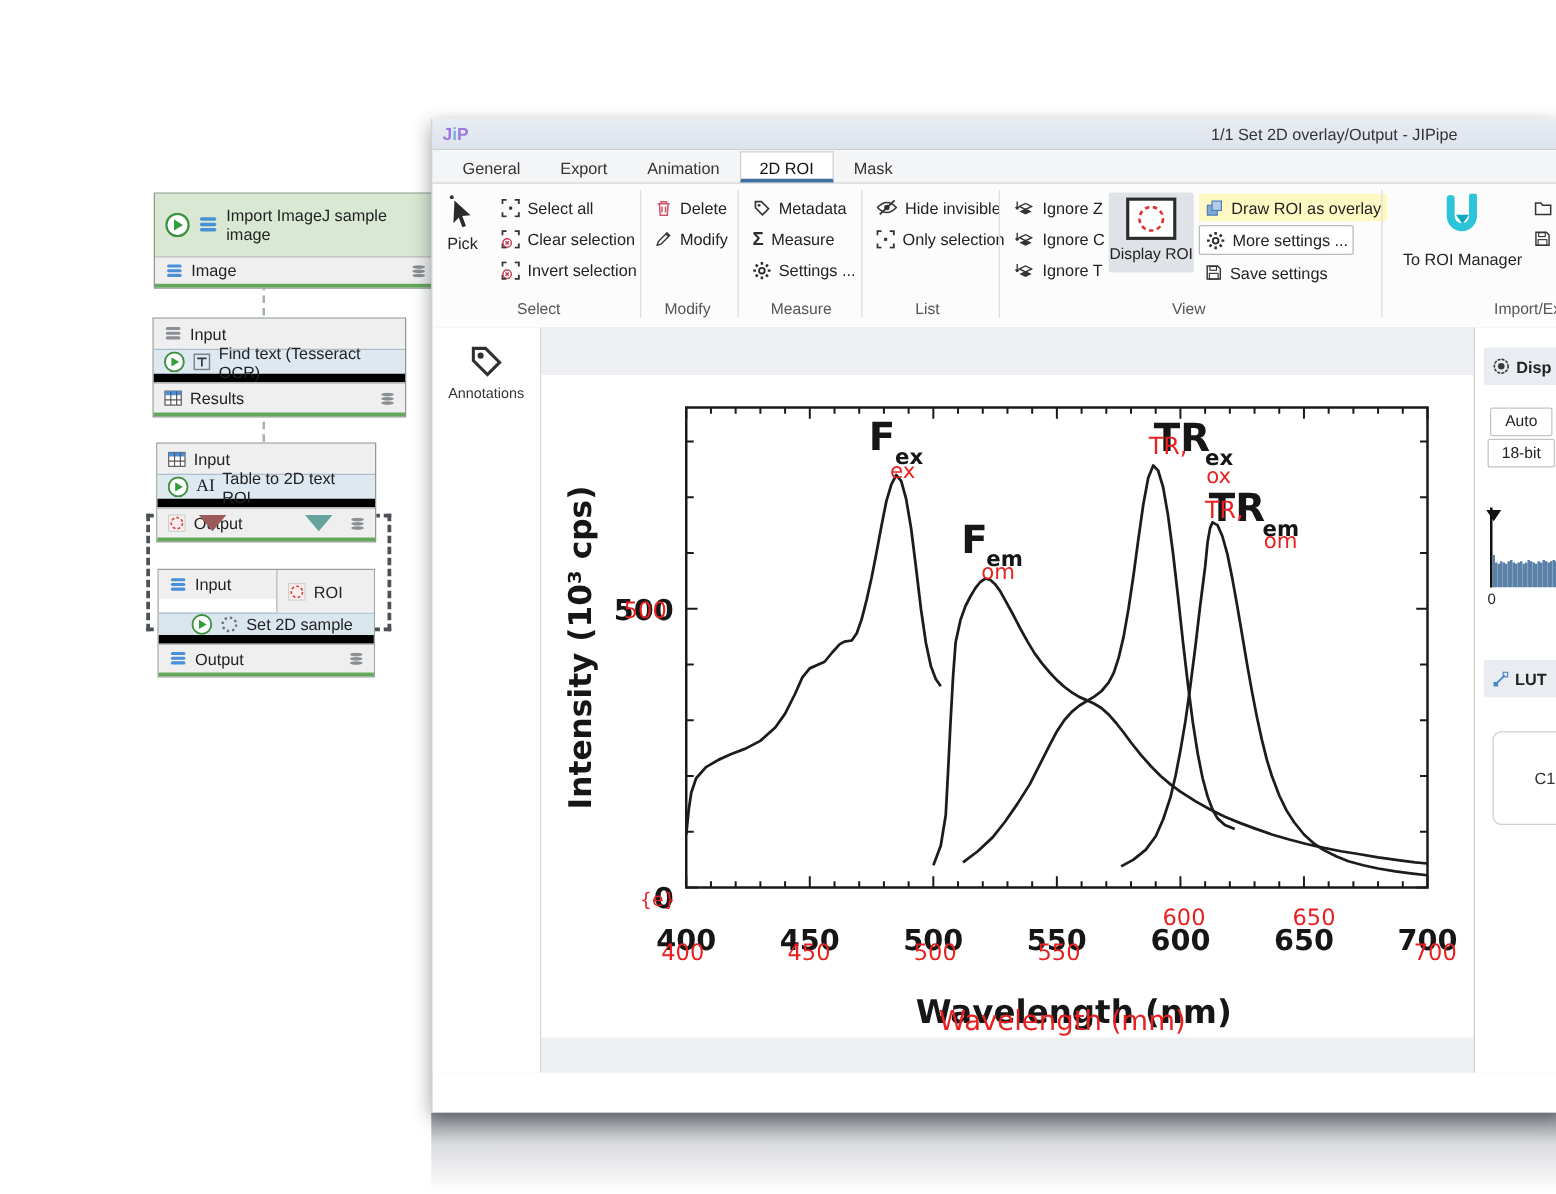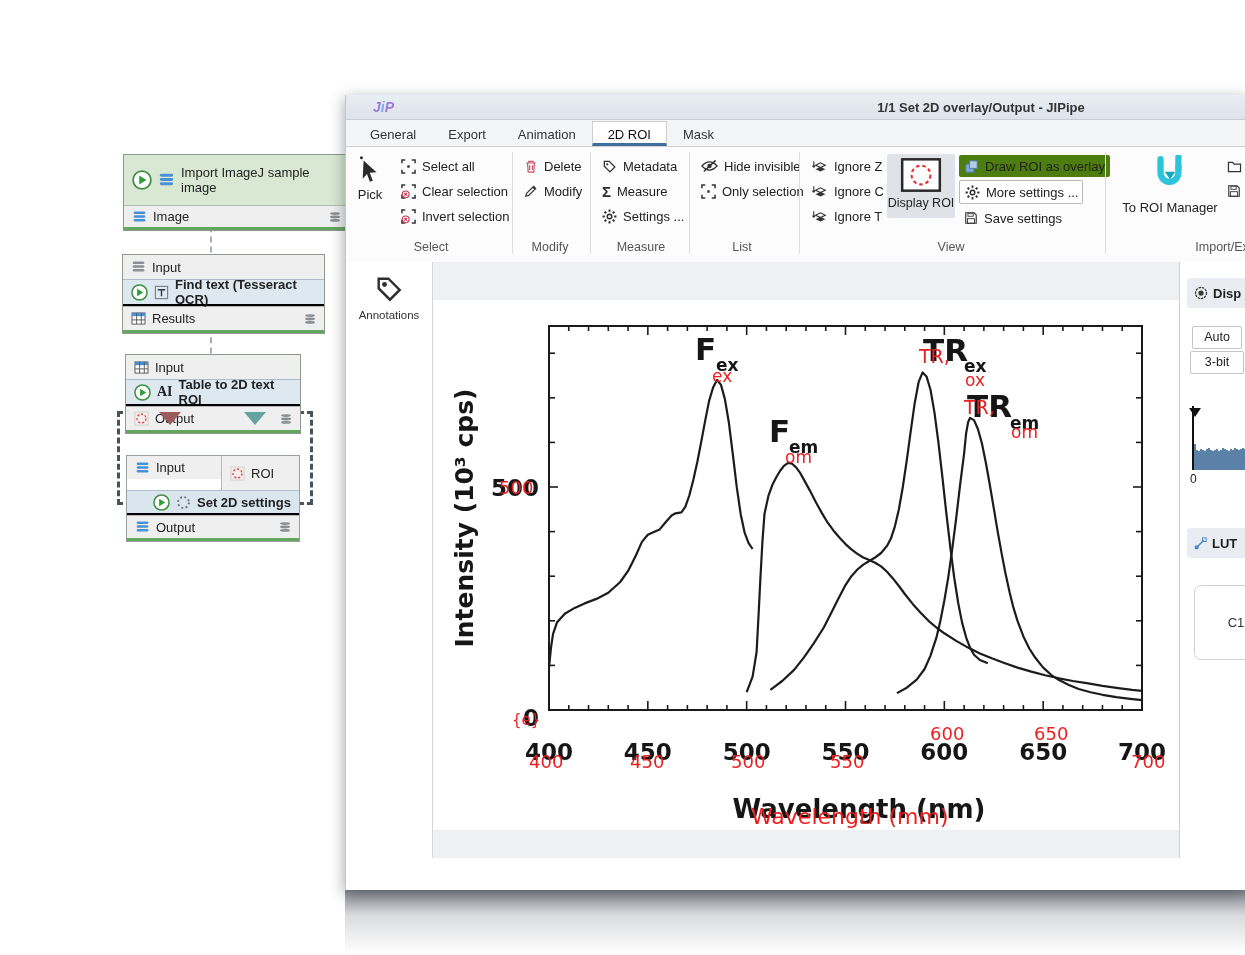--- a/index.html
+++ b/index.html
@@ -3,45 +3,45 @@
 <meta charset="utf-8">
 <style>
   html,body{margin:0;padding:0;}
   body{width:1245px;height:955px;position:relative;overflow:hidden;background:#ffffff;
        font-family:"Liberation Sans",sans-serif;font-size:13px;color:#222;}
   
   .node{position:absolute;background:#fff;border:1px solid #8d9a8d;z-index:2;margin-top:36px;}
   .nrow{display:flex;align-items:center;gap:6px;padding:0 8px;box-sizing:border-box;}
   .slot{background:#efefef;height:24px;border-top:1px solid #b5b9b5;}
   .slot:first-child{border-top:none;}
-  .runrow{background:#dde8f0;height:27px;border-top:1px solid #aebccb;border-bottom:2px solid #000000;font-weight:bold;}
+  .runrow{background:#dde8f0;height:27px;border-top:1px solid #aebccb;border-bottom:7px solid #000000;}
   .greenbar{height:3px;background:#63a75c;}
   .ic{display:inline-flex;align-items:center;justify-content:center;flex:0 0 auto;}
   .spacer{flex:1;}
   .edge{position:absolute;width:11px;background:#9c5a5a;z-index:1;}
   .edge.teal{background:#65a39e;}
   .arrowhead{position:absolute;width:0;height:0;border-left:11px solid transparent;border-right:11px solid transparent;border-top:13px solid #9c5a5a;z-index:3;}
   .arrowhead.teal{border-top-color:#65a39e;}
   .dashed-edge{position:absolute;border-left:2px dashed #a9aeb4;z-index:1;}
   .sel-outline{position:absolute;border:3px dashed #4c5156;z-index:1;}
   
   .win{position:absolute;left:345px;top:95px;width:900px;height:795px;background:#fff;z-index:10;
        border-left:1px solid #c2c7cf;box-shadow:0 4px 14px rgba(40,44,52,.45);overflow:hidden;}
   .titlebar{height:25px;background:linear-gradient(#e9edf4,#dde3ec);display:flex;align-items:center;position:relative;border-bottom:1px solid #c8cdd6;box-sizing:border-box;}
-  .logo{font-weight:bold;font-style:italic;font-size:14px;padding-left:8px;color:#9c7ae0;margin-left:19px;}
+  .logo{font-weight:bold;font-size:14px;padding-left:8px;color:#9c7ae0;}
   .logo .i2{color:#6db3e8;}
-  .wtitle{position:absolute;left:450px;width:370px;text-align:center;color:#333;font-weight:bold;}
+  .wtitle{position:absolute;left:450px;width:370px;text-align:right;color:#333;}
   .tabbar{height:27px;background:#f4f5f7;border-bottom:1px solid #cfcfcf;display:flex;align-items:flex-end;padding-left:8px;box-sizing:border-box;}
   .tab{padding:5px 15px 4px;color:#333;border:1px solid transparent;border-bottom:none;cursor:default;}
   .tab.active{background:#fff;border-color:#cfcfcf;border-bottom:3px solid #3e6e9e;padding-bottom:1px;color:#111;}
   .ribbon{position:relative;height:115px;background:#fcfcfd;border-bottom:1px solid #d6dade;}
   .rdivider{position:absolute;top:5px;height:102px;width:1px;background:#ddd;}
   .rcol{position:absolute;display:flex;flex-direction:column;gap:3px;}
   .rbtn{display:flex;align-items:center;gap:6px;height:22px;padding:0 5px;white-space:nowrap;border-radius:2px;}
-  .rbtn.toggled{background:#4d7c0f;}
+  .rbtn.toggled{background:#fef9c3;}
   .rbtn.outlined{border:1px solid #b9b9b9;background:#fff;}
   .bigbtn{position:absolute;display:flex;flex-direction:column;align-items:center;justify-content:flex-start;gap:3px;text-align:center;}
   .bigbtn.toggled{background:#dfe3e8;border-radius:2px;}
   .glabel{position:absolute;top:93px;text-align:center;color:#555;font-size:12.5px;white-space:nowrap;}
   
   .content{position:absolute;left:0;top:167px;width:900px;height:596px;background:#eef0f3;}
   .annostrip{position:absolute;left:0;top:0;width:87px;height:596px;background:#fff;border-right:1px solid #d5d5d5;box-sizing:border-box;}
   .annobtn{display:flex;flex-direction:column;align-items:center;gap:5px;padding-top:12px;font-size:11.5px;color:#333;}
   .viewer{position:absolute;left:87px;top:0;width:746px;height:596px;background:#eef0f3;}
   .plotimg{position:absolute;left:0;top:38px;width:746px;height:530px;background:#fff;}
@@ -250,21 +250,21 @@
           <svg width="17" height="17" viewBox="0 0 18 18">
             <circle cx="9" cy="9" r="8" fill="#fff" stroke="#3f9142" stroke-width="1.6"></circle>
             <path d="M6.5 5 L13 9 L6.5 13 Z" fill="#2e9e38"></path>
           </svg>
         </span>
       <span class="ic">
           <svg width="15" height="15" viewBox="0 0 16 16">
             <circle cx="8" cy="8" r="5.8" fill="none" stroke="#6b7076" stroke-width="2" stroke-dasharray="2 2.6"></circle>
           </svg>
         </span>
-      <span>Set 2D settings</span>
+      <span>Set 2D sample</span>
     </div>
     <div class="nrow slot" style="height:23px;">
       <span class="ic">
           <svg width="15" height="12" viewBox="0 0 18 14">
             <g fill="#4a90d9">
               <rect x="2" y="0.5" width="14" height="3" rx="1.5"></rect>
               <rect x="2" y="5" width="14" height="3" rx="1.5"></rect>
               <rect x="2" y="9.5" width="14" height="3" rx="1.5"></rect>
             </g>
           </svg>
@@ -693,21 +693,21 @@
             <svg width="14" height="14" viewBox="0 0 16 16">
               <circle cx="8" cy="8" r="3" fill="#3a3a3a"></circle>
               <g stroke="#3a3a3a" stroke-width="1.5" stroke-linecap="round" stroke-dasharray="1.6 2.2">
                 <circle cx="8" cy="8" r="6.3" fill="none"></circle>
               </g>
             </svg>
           </span>
         <span>Disp</span>
       </div>
       <div class="pbtn" style="left:12px;top:64px;width:48px;">Auto</div>
-      <div class="pbtn" style="left:10px;top:89px;width:52px;">3-bit</div>
+      <div class="pbtn" style="left:10px;top:89px;width:52px;">18-bit</div>
       <div class="hist">
         <div class="histline">
             <div class="histtri"></div>
           </div>
         <div class="histbars" id="hist-bars">
             <div style="height: 26px; background: rgb(91, 129, 168);"></div>
             <div style="height: 20px; background: rgb(91, 129, 168);"></div>
             <div style="height: 19px; background: rgb(91, 129, 168);"></div>
             <div style="height: 21px; background: rgb(91, 129, 168);"></div>
             <div style="height: 20px; background: rgb(91, 129, 168);"></div>

